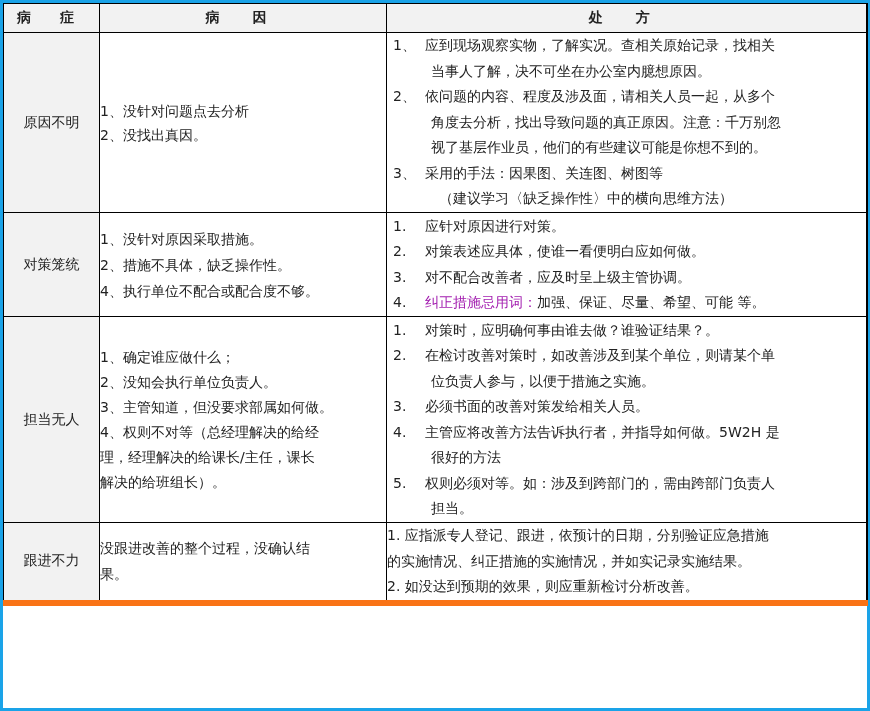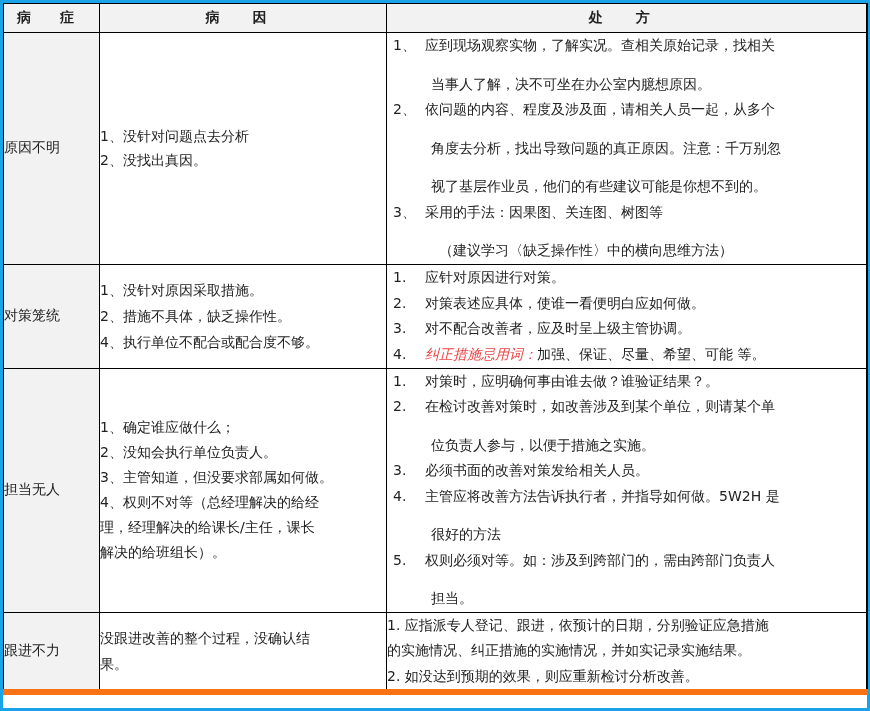--- a/index.html
+++ b/index.html
@@ -16,27 +16,27 @@
     position: absolute; left: 3px; top: 3px;
     width: 863px; border-collapse: collapse; table-layout: fixed;
     border-right: 2px solid #000; border-bottom: 6px solid #f97316;
   }
   table.main td, table.main th {
     border: 1px solid #000; padding: 0; vertical-align: middle;
     font-size: 14px; color: #222;
   }
   th { background: #f2f2f2; font-weight: bold; font-size: 15px; height: 28px; text-align: center; letter-spacing: 14px; }
   th.c1 { letter-spacing: 12px; }
-  td.sym { background: #f2f2f2; text-align: left; font-size: 15px; color: #111; font-weight: 500; }
+  td.sym { background: #f2f2f2; text-align: center; font-size: 15px; color: #111; font-weight: 500; }
   td.cause { padding: 0 8px 0 8px; line-height: 24px; color: #333; }
   td.rx { padding: 0 6px 0 6px; line-height: 24.5px; color: #333; }
   .line { display: block; white-space: nowrap; }
   .num { display: inline-block; width: 38px; padding-left: 6px; box-sizing: border-box; }
-  .ind { display: block; padding-left: 44px; white-space: nowrap; margin-top: 13px; }
-  .red { color: #ef4444; font-style: italic; }
+  .ind { display: block; padding-left: 44px; white-space: nowrap; }
+  .red { color: #a21caf; }
   .plain { display: block; white-space: nowrap; }
 </style>
 </head>
 <body>
 
 <div class="frame"></div>
 
 <table class="main">
   <colgroup>
     <col style="width:96px">

